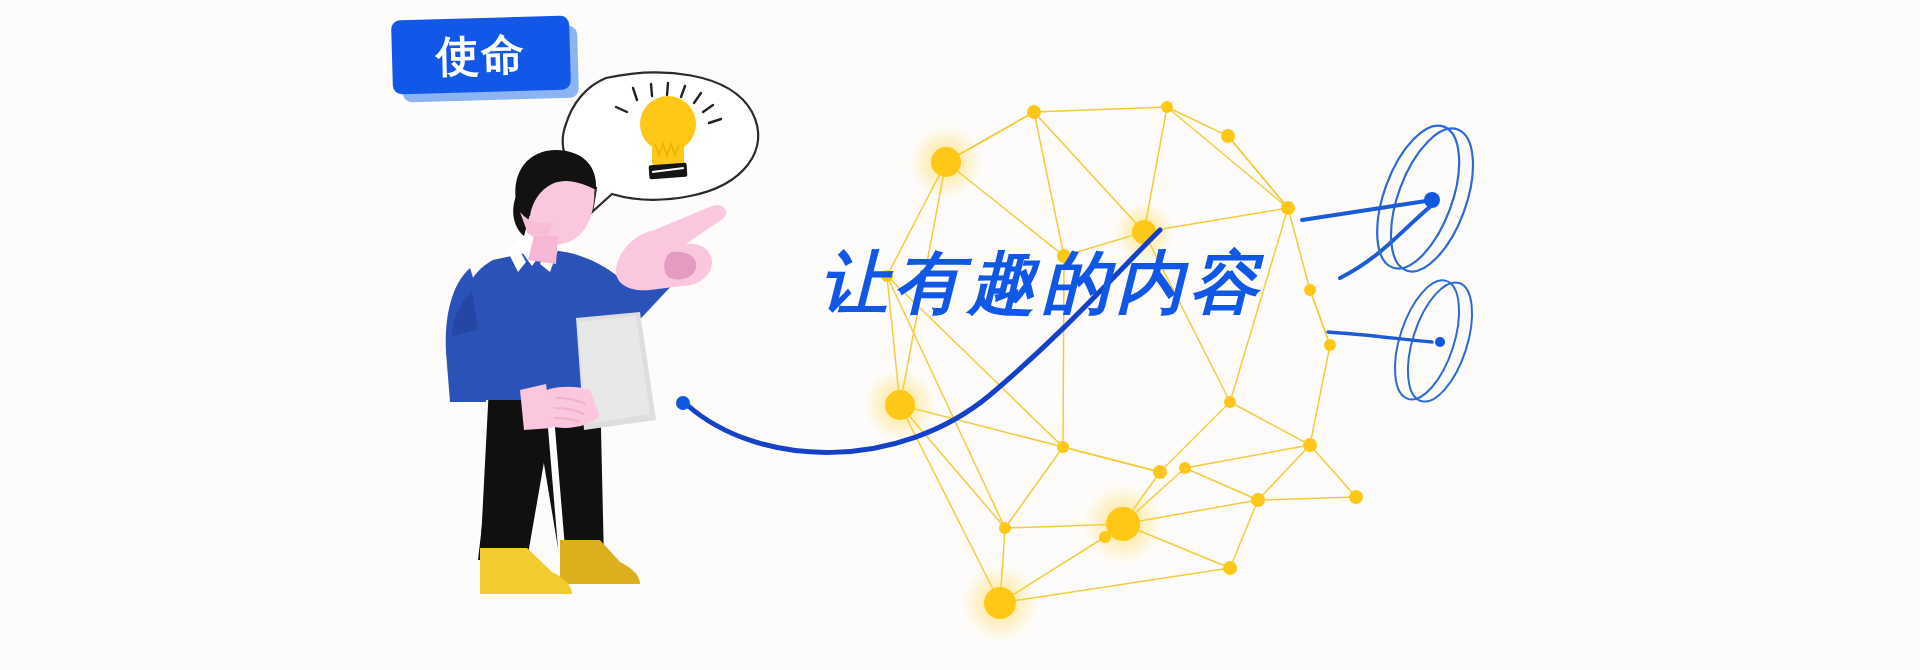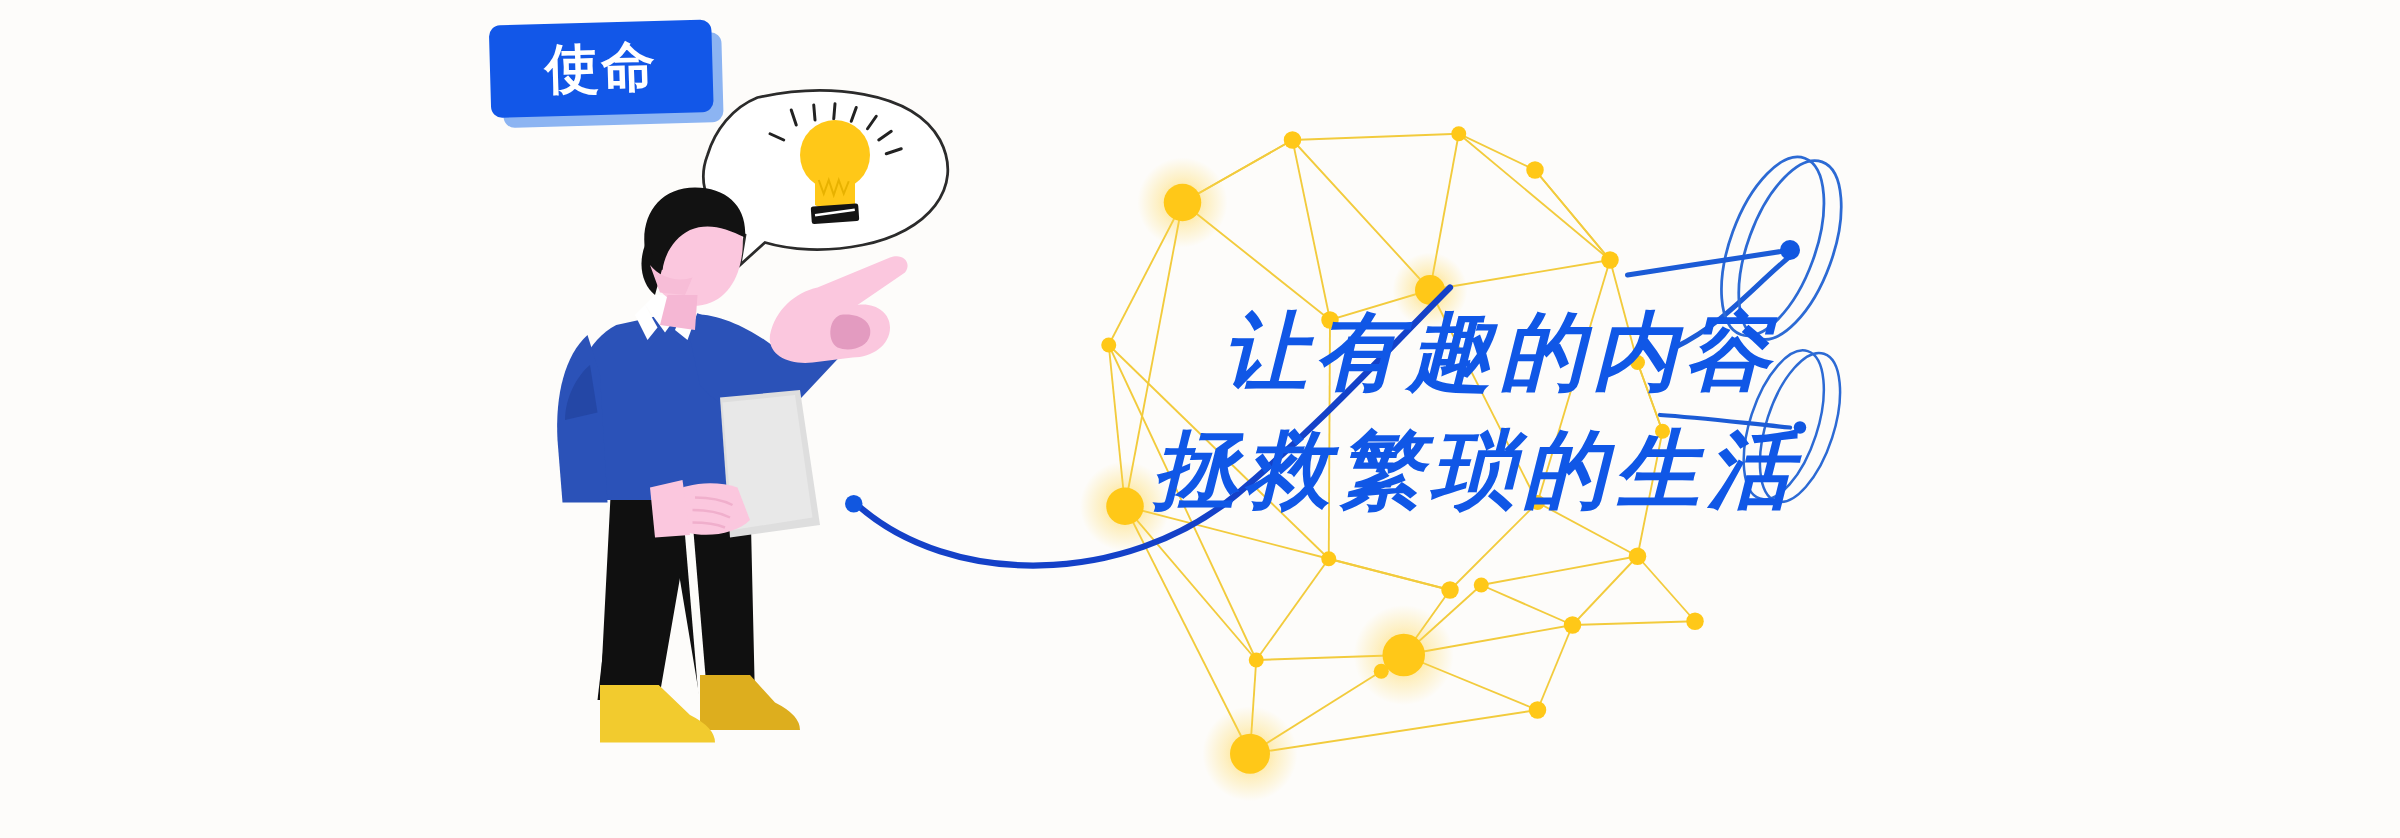--- a/index.html
+++ b/index.html
@@ -62,21 +62,20 @@
     line-height: 1;
     font-family: "DejaVu Sans", "Liberation Sans", sans-serif;
   }
 
   
   #headline {
     position: absolute;
     left: 820px;
     top: 236px;
     width: 760px;
-    text-align: center;
   }
   .headline-line {
     color: #1057E6;
     font-size: 68px;
     font-weight: 700;
     line-height: 94px;
     letter-spacing: 6px;
     font-style: italic;
     white-space: nowrap;
     font-family: "DejaVu Sans", "Liberation Sans", sans-serif;
@@ -300,16 +299,15 @@
 
   <div id="badge-wrap">
     <div id="badge-shadow"></div>
     <div id="badge-card">
       <span id="badge-label">使命</span>
     </div>
   </div>
 
   <div id="headline">
     <div class="headline-line" id="headline-line-1">让有趣的内容</div>
-    <div class="headline-line" id="headline-line-2">拯救繁琐的生活</div>
   </div>
 
 </div>
 
 </body></html>

